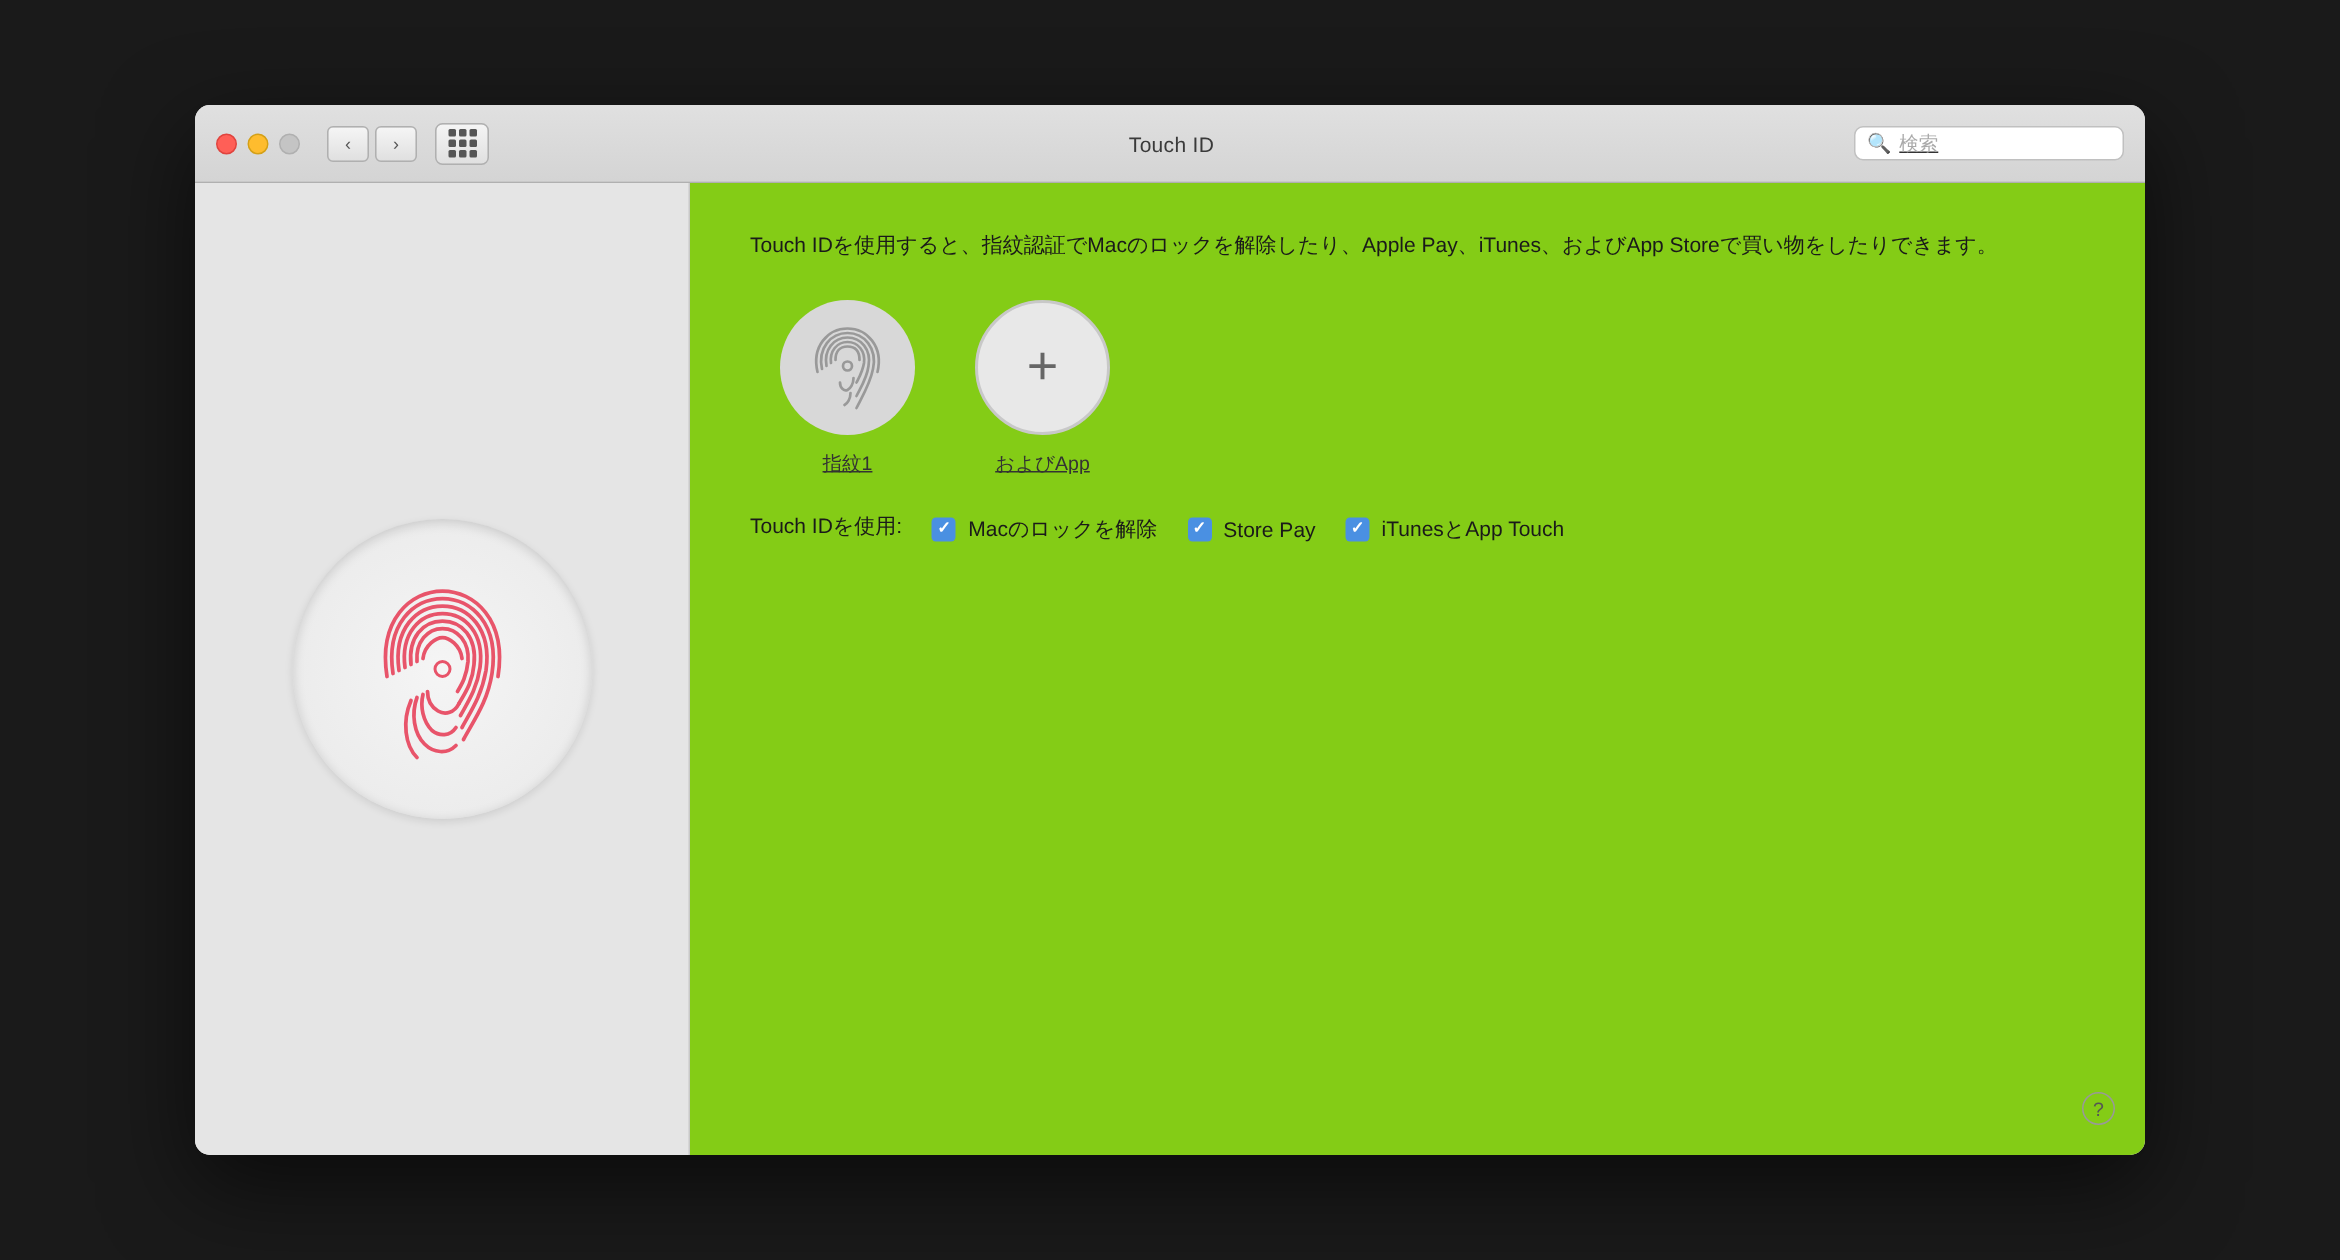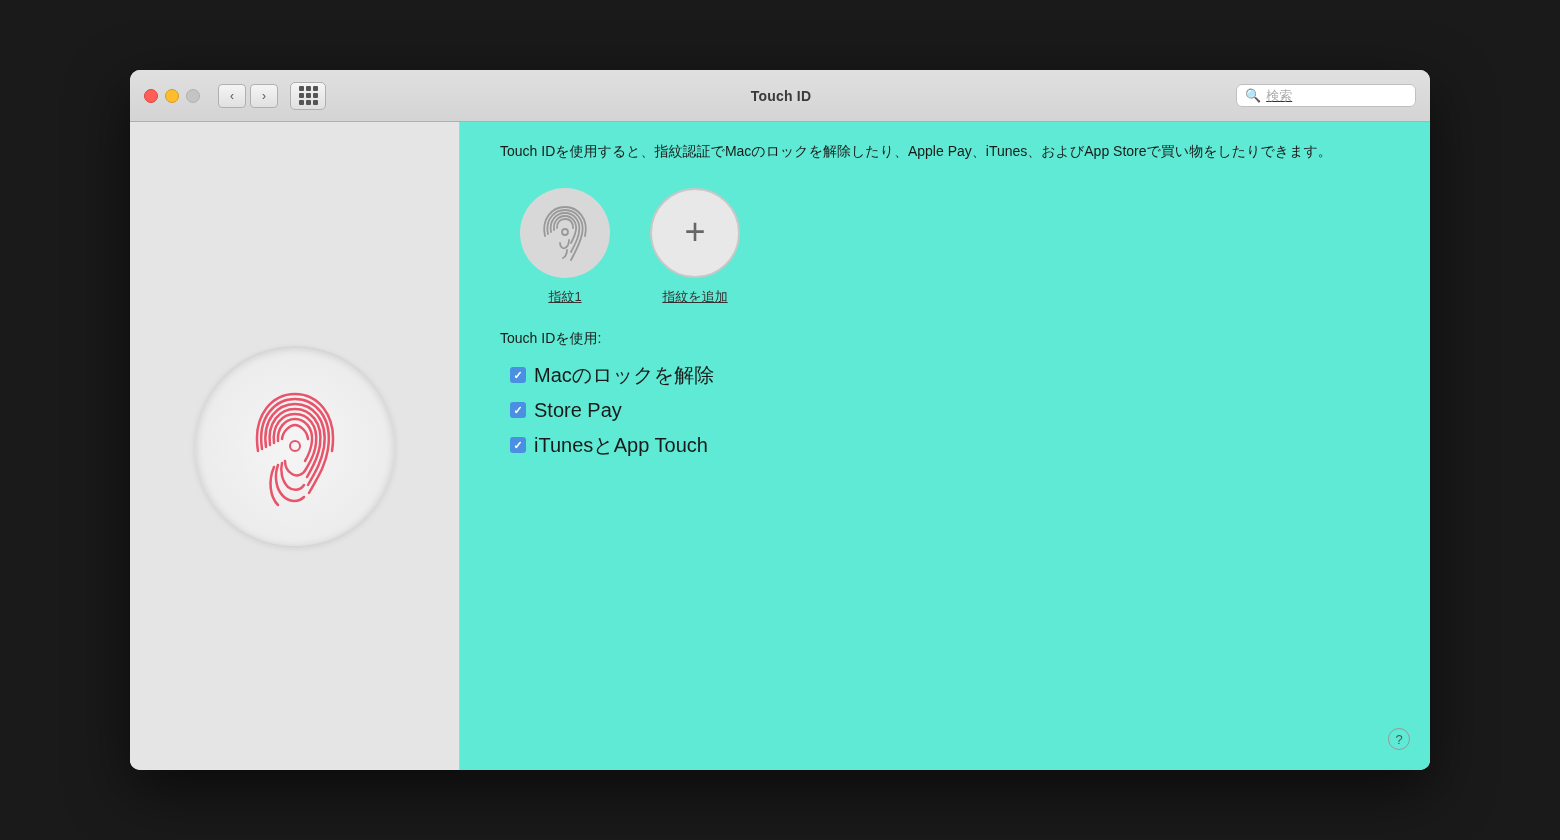--- a/index.html
+++ b/index.html
@@ -90,21 +90,21 @@
       width: 5px;
       height: 5px;
       background: #555;
       border-radius: 1px;
     }
 
     .titlebar-title {
       flex: 1;
       text-align: center;
       font-size: 14px;
-      font-weight: 700;
+      font-weight: 400;
       color: #3a3a3a;
       letter-spacing: 0.2px;
     }
 
     .search-box {
       display: flex;
       align-items: center;
       background: white;
       border: 1px solid #c0c0c0;
       border-radius: 6px;
@@ -152,22 +152,22 @@
       border-radius: 50%;
       box-shadow: inset 0 2px 8px rgba(0,0,0,0.15), 0 2px 6px rgba(0,0,0,0.1);
       display: flex;
       align-items: center;
       justify-content: center;
     }
 
     
     .right-panel {
       flex: 1;
-      background: #5eead4;
-      padding: 18px 40px;
+      background: #84cc16;
+      padding: 30px 40px;
       display: flex;
       flex-direction: column;
       gap: 24px;
       position: relative;
     }
 
     .description {
       font-size: 14px;
       line-height: 1.7;
       color: #1a1a1a;
@@ -209,23 +209,22 @@
     .plus-sign {
       font-size: 36px;
       color: #666;
       line-height: 1;
       margin-top: -2px;
     }
 
     
     .usage-section {
       display: flex;
-      flex-direction: column;
+      flex-direction: row;
       gap: 10px;
-      justify-content: space-between;
     }
     .usage-title {
       font-size: 14px;
       color: #1a1a1a;
       margin-bottom: 4px;
     }
     .checkbox-row {
       display: flex;
       align-items: center;
       gap: 8px;
@@ -242,21 +241,21 @@
       flex-shrink: 0;
       cursor: pointer;
     }
     .checkbox-check {
       color: white;
       font-size: 11px;
       font-weight: bold;
       line-height: 1;
     }
     .checkbox-label {
-      font-size: 20px;
+      font-size: 14px;
       color: #1a1a1a;
     }
 
     .help-btn {
       position: absolute;
       bottom: 20px;
       right: 20px;
       width: 22px;
       height: 22px;
       border-radius: 50%;
@@ -353,21 +352,21 @@
               </g>
             </svg>
           </div>
           <span class="fp-label">指紋1</span>
         </div>
 
         <div class="fingerprint-item">
           <div class="fp-circle fp-circle-add">
             <span class="plus-sign">+</span>
           </div>
-          <span class="fp-label">指紋を追加</span>
+          <span class="fp-label">およびApp</span>
         </div>
       </div>
 
       <div class="usage-section">
         <div class="usage-title">Touch IDを使用:</div>
 
         <div class="checkbox-row">
           <div class="checkbox">
             <span class="checkbox-check">✓</span>
           </div>

